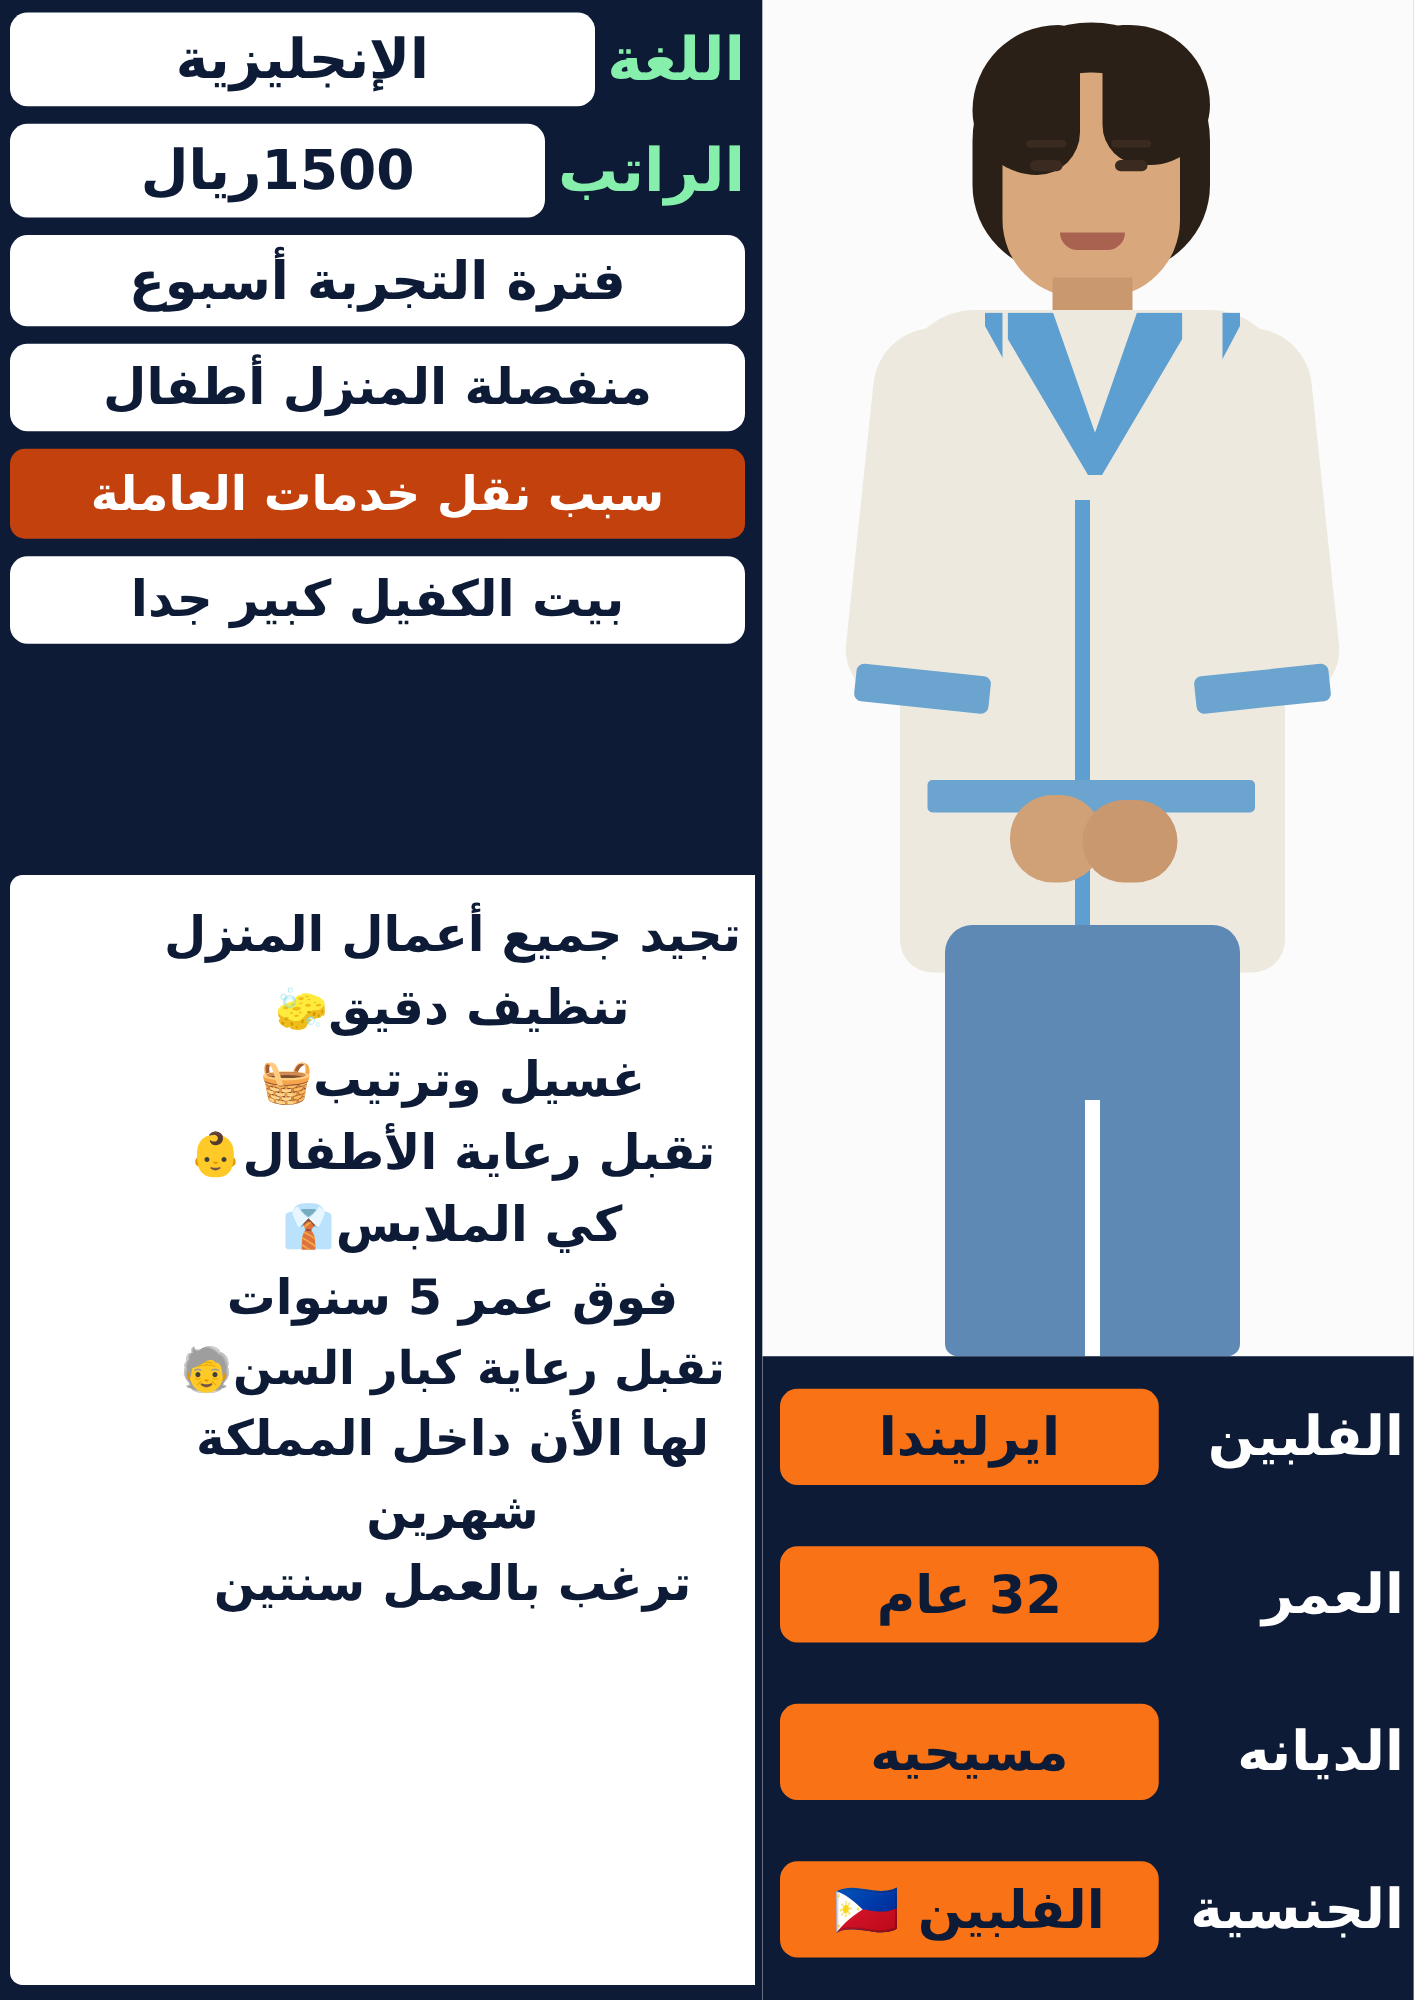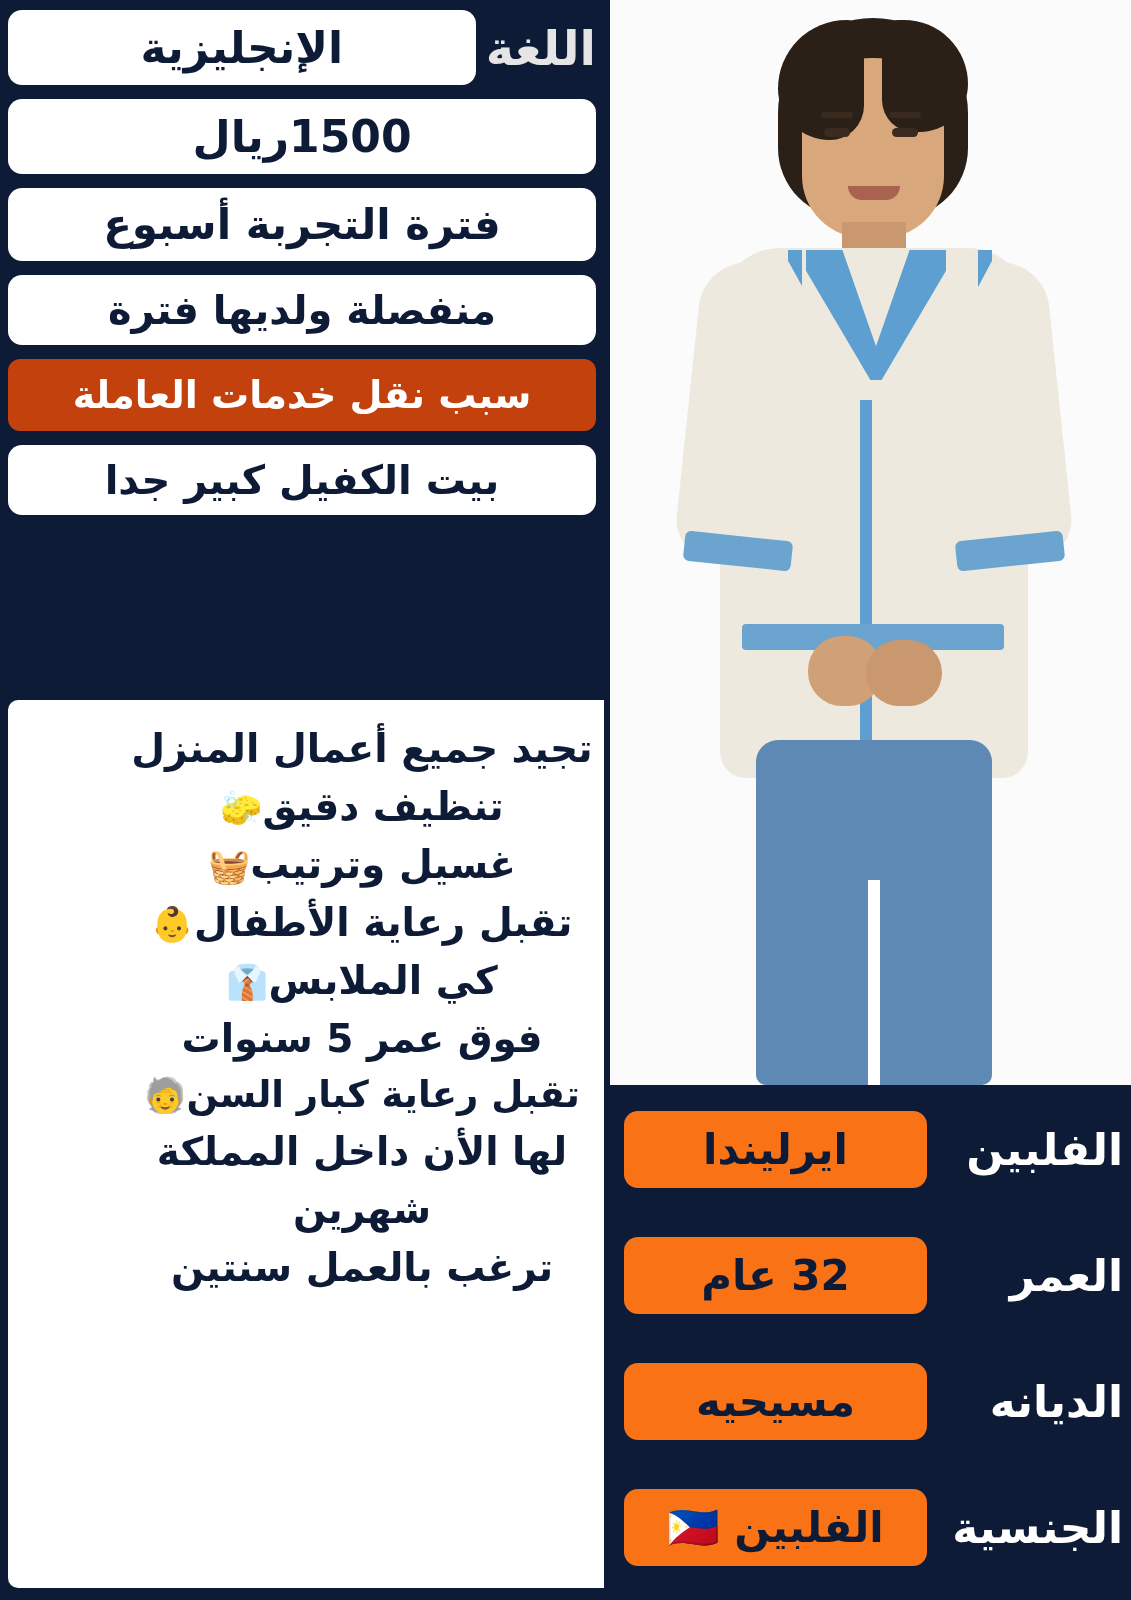--- a/index.html
+++ b/index.html
@@ -237,21 +237,21 @@
   .top-block {
     padding: 10px 8px 6px 8px;
   }
   .trow {
     display: flex;
     align-items: center;
     gap: 10px;
     margin-bottom: 14px;
   }
   .trow .lbl {
-    color: #e5e5e5;
+    color: #86efac;
     font-size: 48px;
     font-weight: 700;
     white-space: nowrap;
   }
   .pill {
     background: #ffffff;
     color: #0d1b36;
     font-weight: 700;
     border-radius: 14px;
     text-align: center;
@@ -316,26 +316,27 @@
   <div class="text-col">
 
     <div class="top-block">
 
       <div class="trow">
         <span class="lbl">اللغة</span>
         <span class="pill lang">الإنجليزية</span>
       </div>
 
       <div class="trow">
+        <span class="lbl">الراتب</span>
         <span class="pill salary">1500ريال</span>
       </div>
 
       <div class="pill wide">فترة التجربة أسبوع</div>
 
-      <div class="pill wide2">منفصلة ولديها فترة</div>
+      <div class="pill wide2">منفصلة المنزل أطفال</div>
 
       <div class="dark-strip">سبب نقل خدمات العاملة</div>
 
       <div class="pill wide2">بيت الكفيل كبير جدا</div>
     </div>
 
     <div class="skills-card">
       <p class="skill-line">تجيد جميع أعمال المنزل</p>
       <p class="skill-line">
         <span>تنظيف دقيق</span><span class="emoji">🧽</span>

